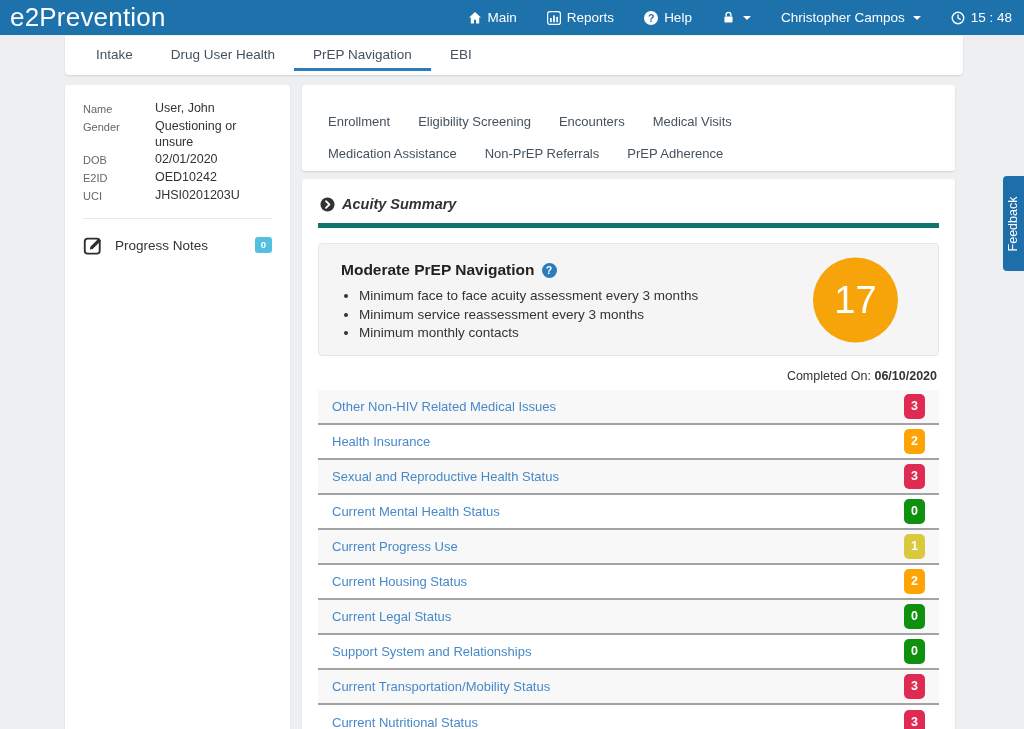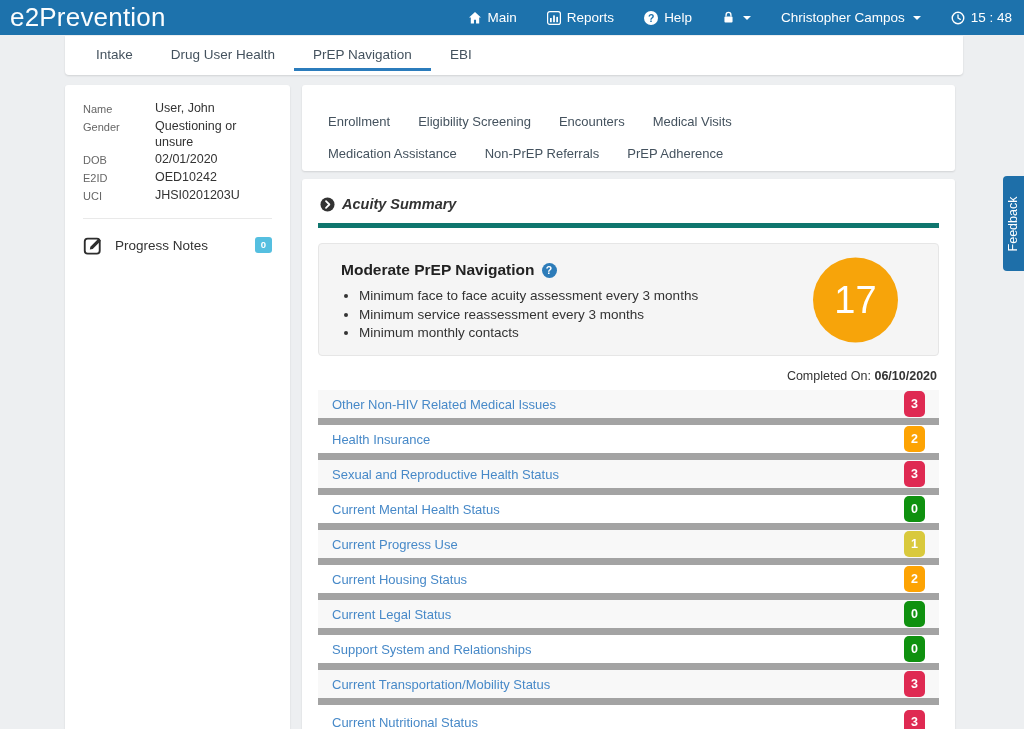--- a/index.html
+++ b/index.html
@@ -84,21 +84,21 @@
     color:#fff; font-size:38px; font-weight:400;
     display:flex; align-items:center; justify-content:center;
   }
 
   .completed-line { text-align:right; font-size:12.5px; color:#333; margin:13px 2px 7px; }
   .completed-date { font-weight:bold; }
 
   .acuity-list { }
   .acuity-row {
     height:35px; display:flex; align-items:center; padding:0 14px;
-    border-bottom:7px solid #a3a3a3;
+    border-bottom:2px solid #a3a3a3;
   }
   .acuity-row:nth-child(odd) { background:#f8f8f8; }
   .acuity-row:last-child { border-bottom:none;gap:46px; }
   .acuity-link { font-size:13px; color:#4789c8; cursor:pointer; text-decoration:none; }
   .score-badge {
     margin-left:auto; min-width:10px; text-align:center; color:#fff;
     font-size:12.5px; font-weight:bold; padding:5.5px 7px; border-radius:5px; line-height:1.15;
   }
 
   

